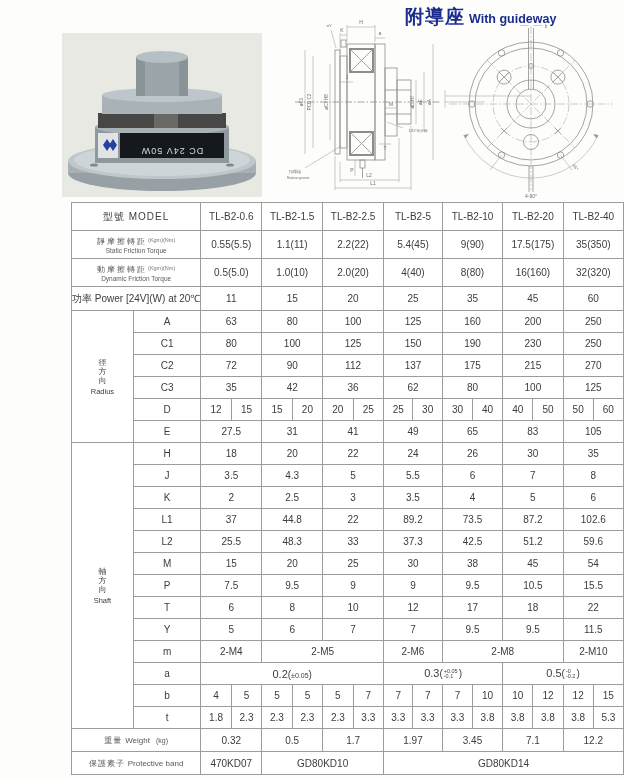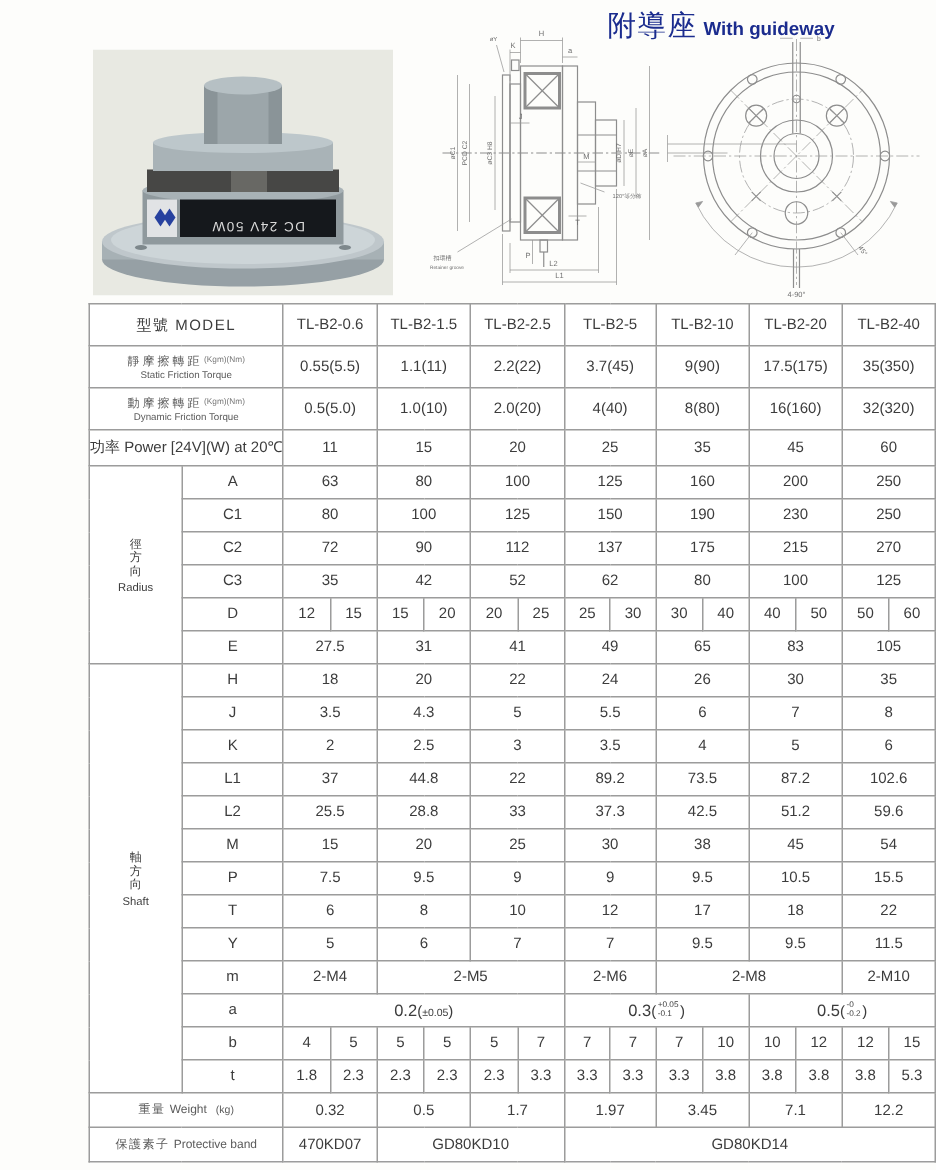--- a/index.html
+++ b/index.html
@@ -2,28 +2,28 @@
 <html><head>
 <meta charset="utf-8">
 <style>
   html,body{margin:0;padding:0;}
   body{
     width:624px;height:780px;position:relative;overflow:hidden;
     background:#fdfdfb;font-family:"Liberation Sans",sans-serif;
   }
   
   .title-block{position:absolute;left:405px;top:4px;white-space:nowrap;}
-  .title-cn{font-size:19px;font-weight:normal;color:#1b2c8e;letter-spacing:1px;}
+  .title-cn{font-size:19px;font-weight:bold;color:#1b2c8e;letter-spacing:1px;}
   .title-en{font-size:12.5px;font-weight:bold;color:#1b2c8e;margin-left:4px;}
   .photo-box{position:absolute;left:62px;top:33px;width:200px;height:164px;}
   .section-box{position:absolute;left:283px;top:12px;width:168px;height:186px;}
   .front-box{position:absolute;left:443px;top:20px;width:178px;height:182px;}
   svg text{font-family:"Liberation Sans",sans-serif;}
   
-  table.spec{border-collapse:collapse;table-layout:fixed;position:absolute;left:59px;top:202px;}
+  table.spec{border-collapse:collapse;table-layout:fixed;position:absolute;left:71px;top:202px;}
   table.spec td{
     border:1px solid #9c9c9c;background:#ffffff;text-align:center;vertical-align:middle;
     padding:0;color:#3c3c3c;font-size:10px;overflow:hidden;white-space:nowrap;
   }
   tr.rh28{height:28px}tr.rh24{height:24px}tr.rh22{height:22px}tr.rh23{height:23px}
   td.head{background:#d9d9d6;color:#4c4c4c;font-size:10px;}
   td.model-head{font-size:11.5px;letter-spacing:1px;color:#4a4a4a;}
   td.lbl{text-align:left;padding:1px 2px 1px 4px;line-height:1.15;}
   .lbl-cn{font-size:8px;letter-spacing:2px;color:#5a5a5a;font-family:Liberation Mono, monospace;}
   .lbl-unit{font-size:5.5px;color:#777;margin-left:1px;vertical-align:2px;letter-spacing:0;}
@@ -243,21 +243,21 @@
         <td class="head" colspan="2">TL-B2-40</td>
       </tr>
       <tr class="rh28">
         <td class="lbl" colspan="2">
           <div class="lbl-cn-line"><span class="lbl-cn">靜摩擦轉距</span><span class="lbl-unit">(Kgm)(Nm)</span></div>
           <div class="lbl-en">Static Friction Torque</div>
         </td>
         <td class="val" colspan="2">0.55(5.5)</td>
         <td class="val" colspan="2">1.1(11)</td>
         <td class="val" colspan="2">2.2(22)</td>
-        <td class="val" colspan="2">3.7(45)</td>
+        <td class="val" colspan="2">5.4(45)</td>
         <td class="val" colspan="2">9(90)</td>
         <td class="val" colspan="2">17.5(175)</td>
         <td class="val" colspan="2">35(350)</td>
       </tr>
       <tr class="rh28">
         <td class="lbl" colspan="2">
           <div class="lbl-cn-line"><span class="lbl-cn">動摩擦轉距</span><span class="lbl-unit">(Kgm)(Nm)</span></div>
           <div class="lbl-en">Dynamic Friction Torque</div>
         </td>
         <td class="val" colspan="2">0.5(5.0)</td>
@@ -311,21 +311,21 @@
         <td class="val" colspan="2">112</td>
         <td class="val" colspan="2">137</td>
         <td class="val" colspan="2">175</td>
         <td class="val" colspan="2">215</td>
         <td class="val" colspan="2">270</td>
       </tr>
       <tr class="rh22">
         <td class="key">C3</td>
         <td class="val" colspan="2">35</td>
         <td class="val" colspan="2">42</td>
-        <td class="val" colspan="2">52</td>
+        <td class="val" colspan="2">36</td>
         <td class="val" colspan="2">62</td>
         <td class="val" colspan="2">80</td>
         <td class="val" colspan="2">100</td>
         <td class="val" colspan="2">125</td>
       </tr>
       <tr class="rh22">
         <td class="key">D</td>
         <td class="val">12</td>
         <td class="val">15</td>
         <td class="val">15</td>
@@ -393,21 +393,21 @@
         <td class="val" colspan="2">44.8</td>
         <td class="val" colspan="2">22</td>
         <td class="val" colspan="2">89.2</td>
         <td class="val" colspan="2">73.5</td>
         <td class="val" colspan="2">87.2</td>
         <td class="val" colspan="2">102.6</td>
       </tr>
       <tr class="rh22">
         <td class="key">L2</td>
         <td class="val" colspan="2">25.5</td>
-        <td class="val" colspan="2">28.8</td>
+        <td class="val" colspan="2">48.3</td>
         <td class="val" colspan="2">33</td>
         <td class="val" colspan="2">37.3</td>
         <td class="val" colspan="2">42.5</td>
         <td class="val" colspan="2">51.2</td>
         <td class="val" colspan="2">59.6</td>
       </tr>
       <tr class="rh22">
         <td class="key">M</td>
         <td class="val" colspan="2">15</td>
         <td class="val" colspan="2">20</td>

